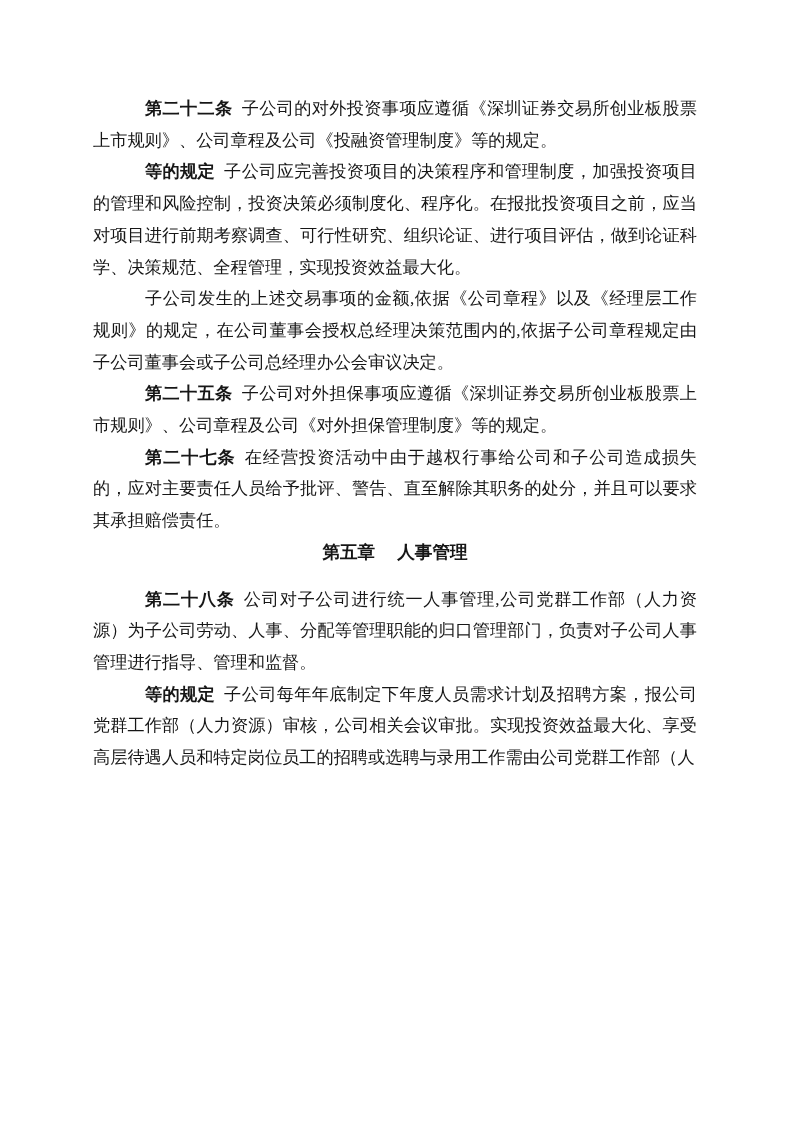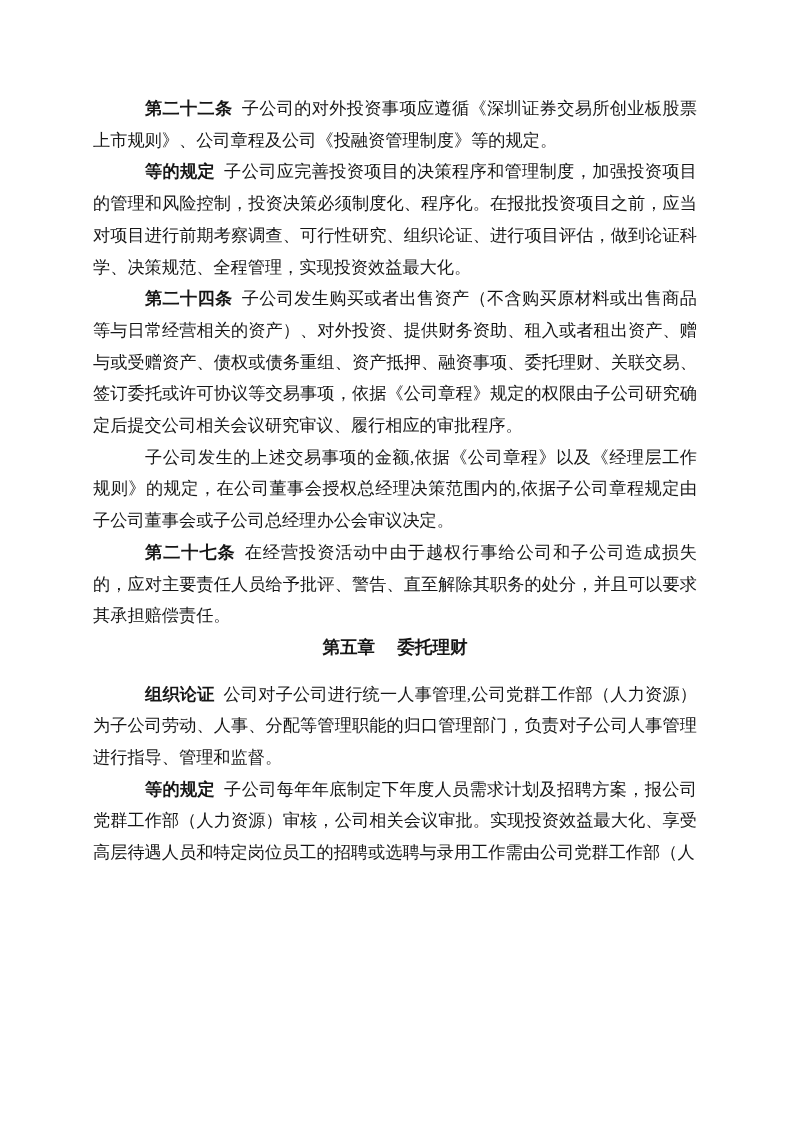--- a/index.html
+++ b/index.html
@@ -42,20 +42,20 @@
     margin: 0 0 15px 0;
   }
 </style>
 </head>
 <body>
 
 <div class="page">
   <main class="doc" id="doc">
       <p class="para article"><span class="art-num">第二十二条</span><span>子公司的对外投资事项应遵循《深圳证券交易所创业板股票上市规则》、公司章程及公司《投融资管理制度》等的规定。</span></p>
       <p class="para article"><span class="art-num">等的规定</span><span>子公司应完善投资项目的决策程序和管理制度，加强投资项目的管理和风险控制，投资决策必须制度化、程序化。在报批投资项目之前，应当对项目进行前期考察调查、可行性研究、组织论证、进行项目评估，做到论证科学、决策规范、全程管理，实现投资效益最大化。</span></p>
-      <p class="para article"><span class="art-num">第二十四条</span><span>子公司发生购买或者出售资产（不含购买原材料或出售商品等与日常经营相关的资产）、对外投资、提供财务资助、租入或者租出资产、赠与或受赠资产、债权或债务重组、资产抵押、融资事项、委托理财、关联交易、签订委托或许可协议等交易事项，依据《公司章程》规定的权限由子公司研究确定后提交公司相关会议研究审议、履行相应的审批程序。</span></p>
       <p class="para plain"><span>子公司发生的上述交易事项的金额,依据《公司章程》以及《经理层工作规则》的规定，在公司董事会授权总经理决策范围内的,依据子公司章程规定由子公司董事会或子公司总经理办公会审议决定。</span></p>
+      <p class="para article"><span class="art-num">第二十五条</span><span>子公司对外担保事项应遵循《深圳证券交易所创业板股票上市规则》、公司章程及公司《对外担保管理制度》等的规定。</span></p>
       <p class="para article"><span class="art-num">第二十七条</span><span>在经营投资活动中由于越权行事给公司和子公司造成损失的，应对主要责任人员给予批评、警告、直至解除其职务的处分，并且可以要求其承担赔偿责任。</span></p>
-      <p class="para chapter"><span>第五章　 委托理财</span></p>
-      <p class="para article"><span class="art-num">组织论证</span><span>公司对子公司进行统一人事管理,公司党群工作部（人力资源）为子公司劳动、人事、分配等管理职能的归口管理部门，负责对子公司人事管理进行指导、管理和监督。</span></p>
+      <p class="para chapter"><span>第五章　 人事管理</span></p>
+      <p class="para article"><span class="art-num">第二十八条</span><span>公司对子公司进行统一人事管理,公司党群工作部（人力资源）为子公司劳动、人事、分配等管理职能的归口管理部门，负责对子公司人事管理进行指导、管理和监督。</span></p>
       <p class="para article"><span class="art-num">等的规定</span><span>子公司每年年底制定下年度人员需求计划及招聘方案，报公司党群工作部（人力资源）审核，公司相关会议审批。实现投资效益最大化、享受高层待遇人员和特定岗位员工的招聘或选聘与录用工作需由公司党群工作部（人</span></p>
     </main>
 </div>
 
 </body></html>

